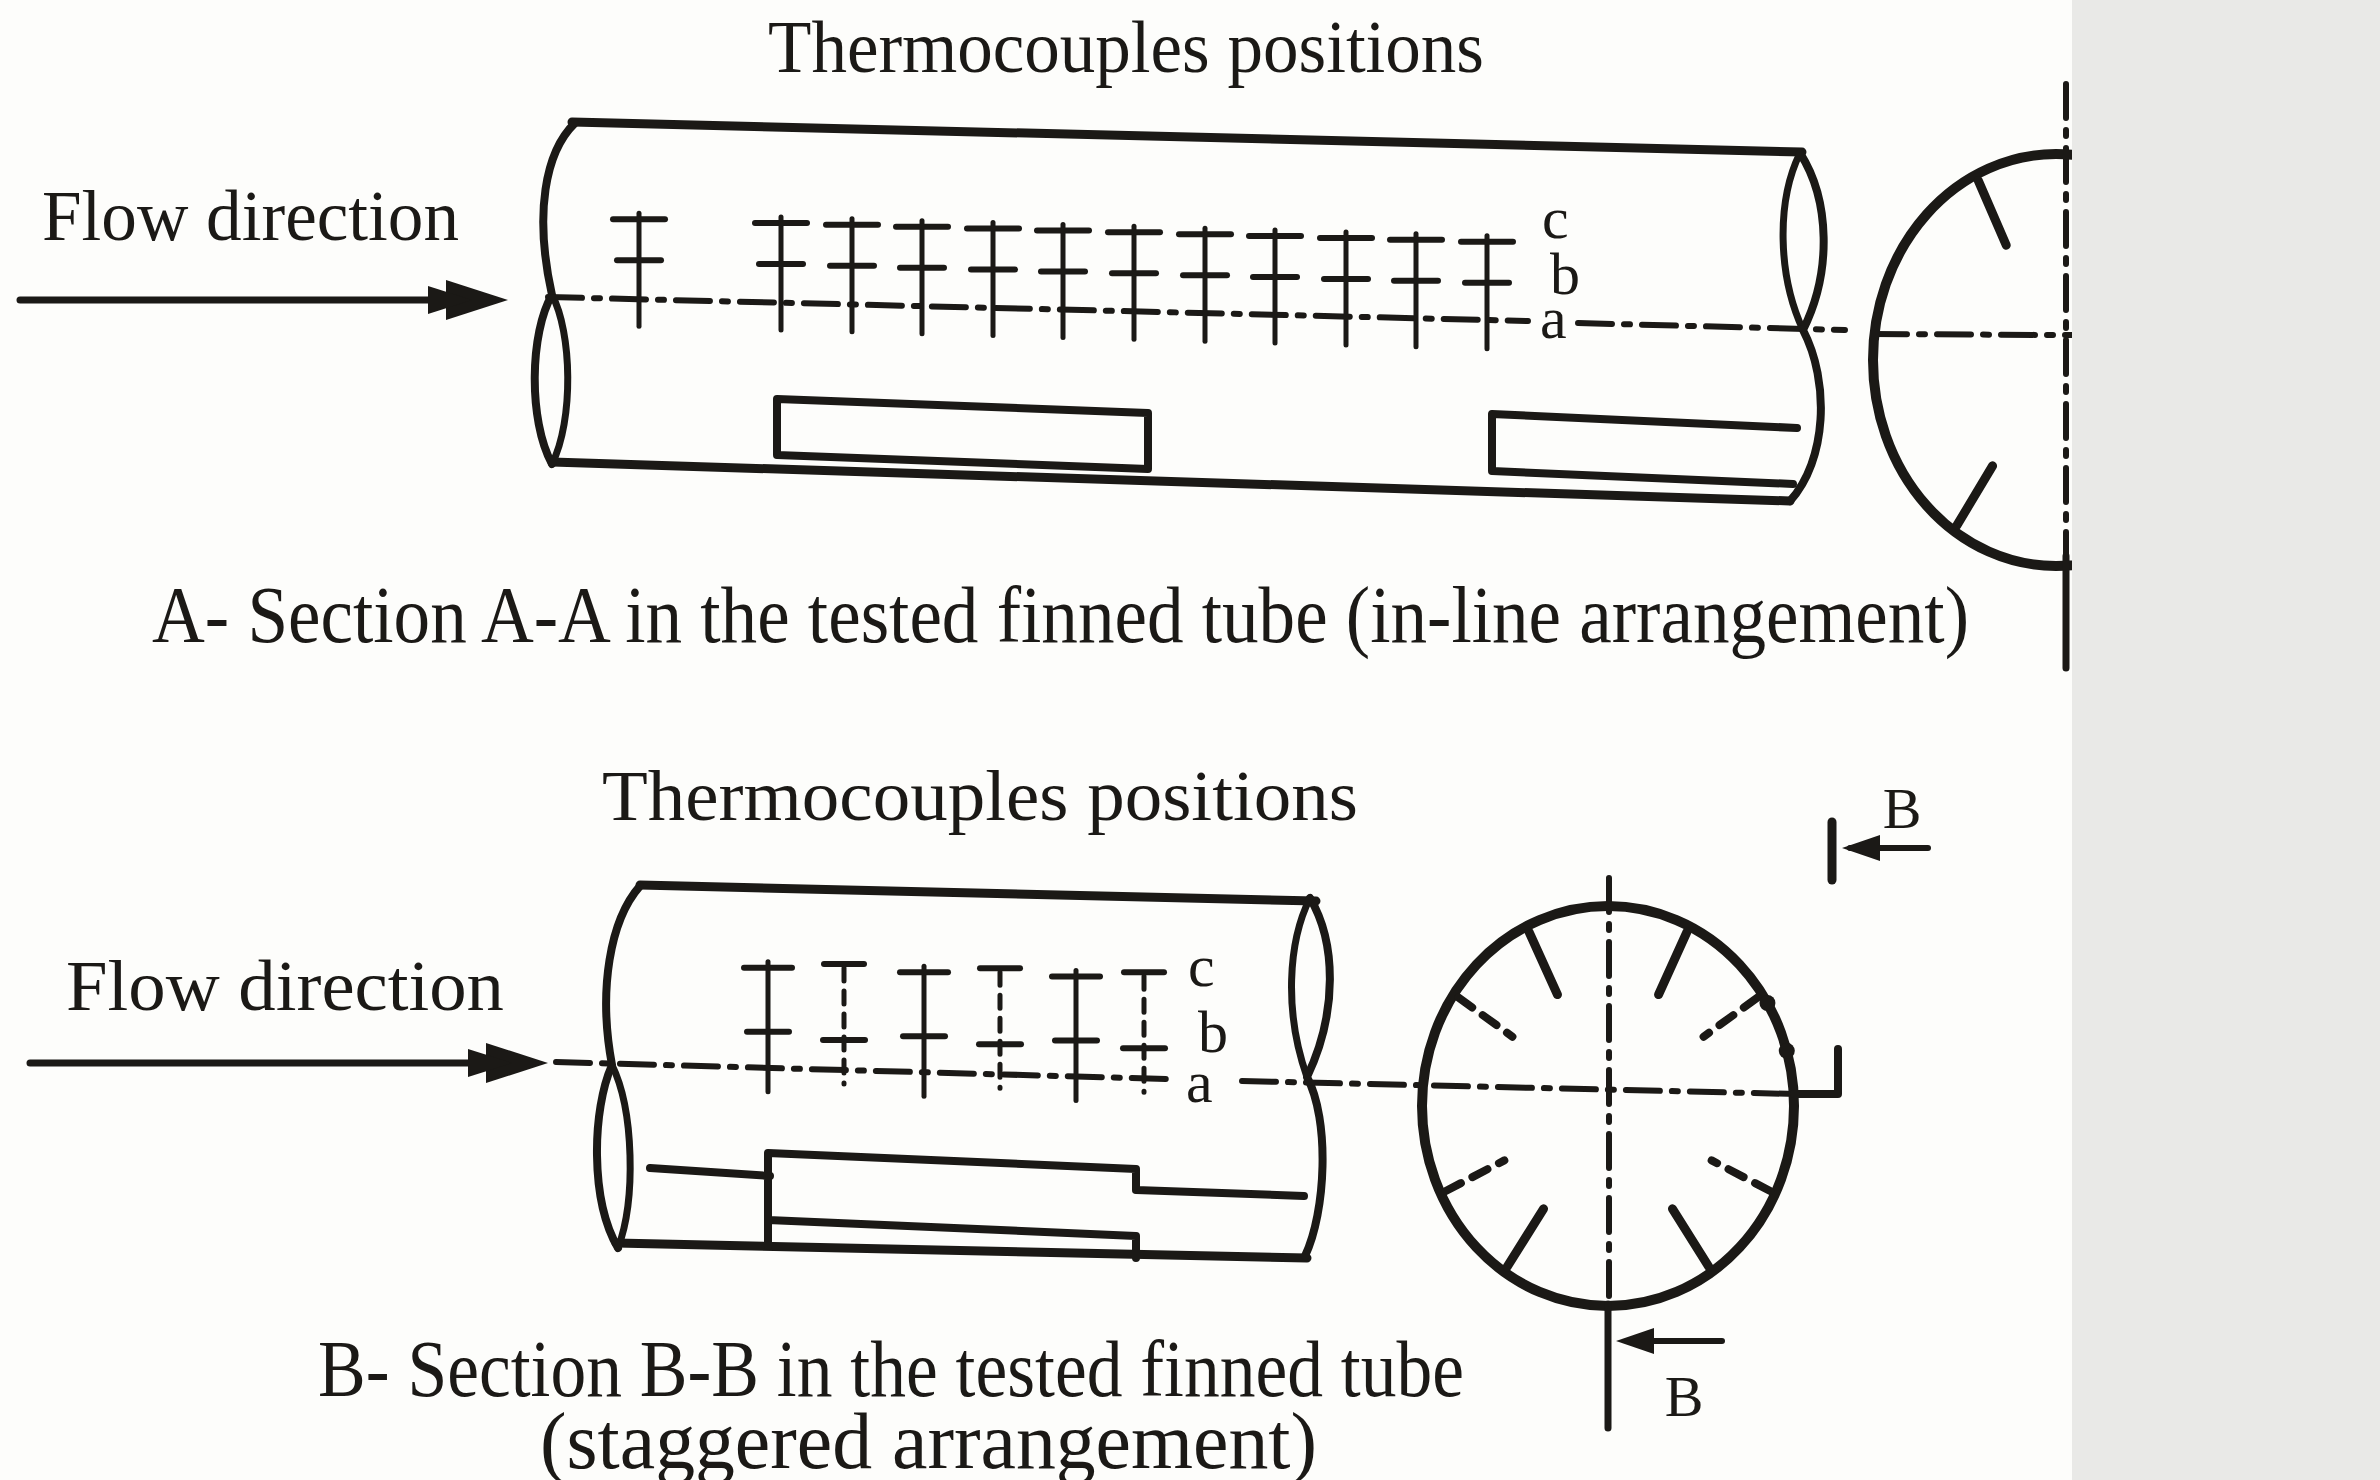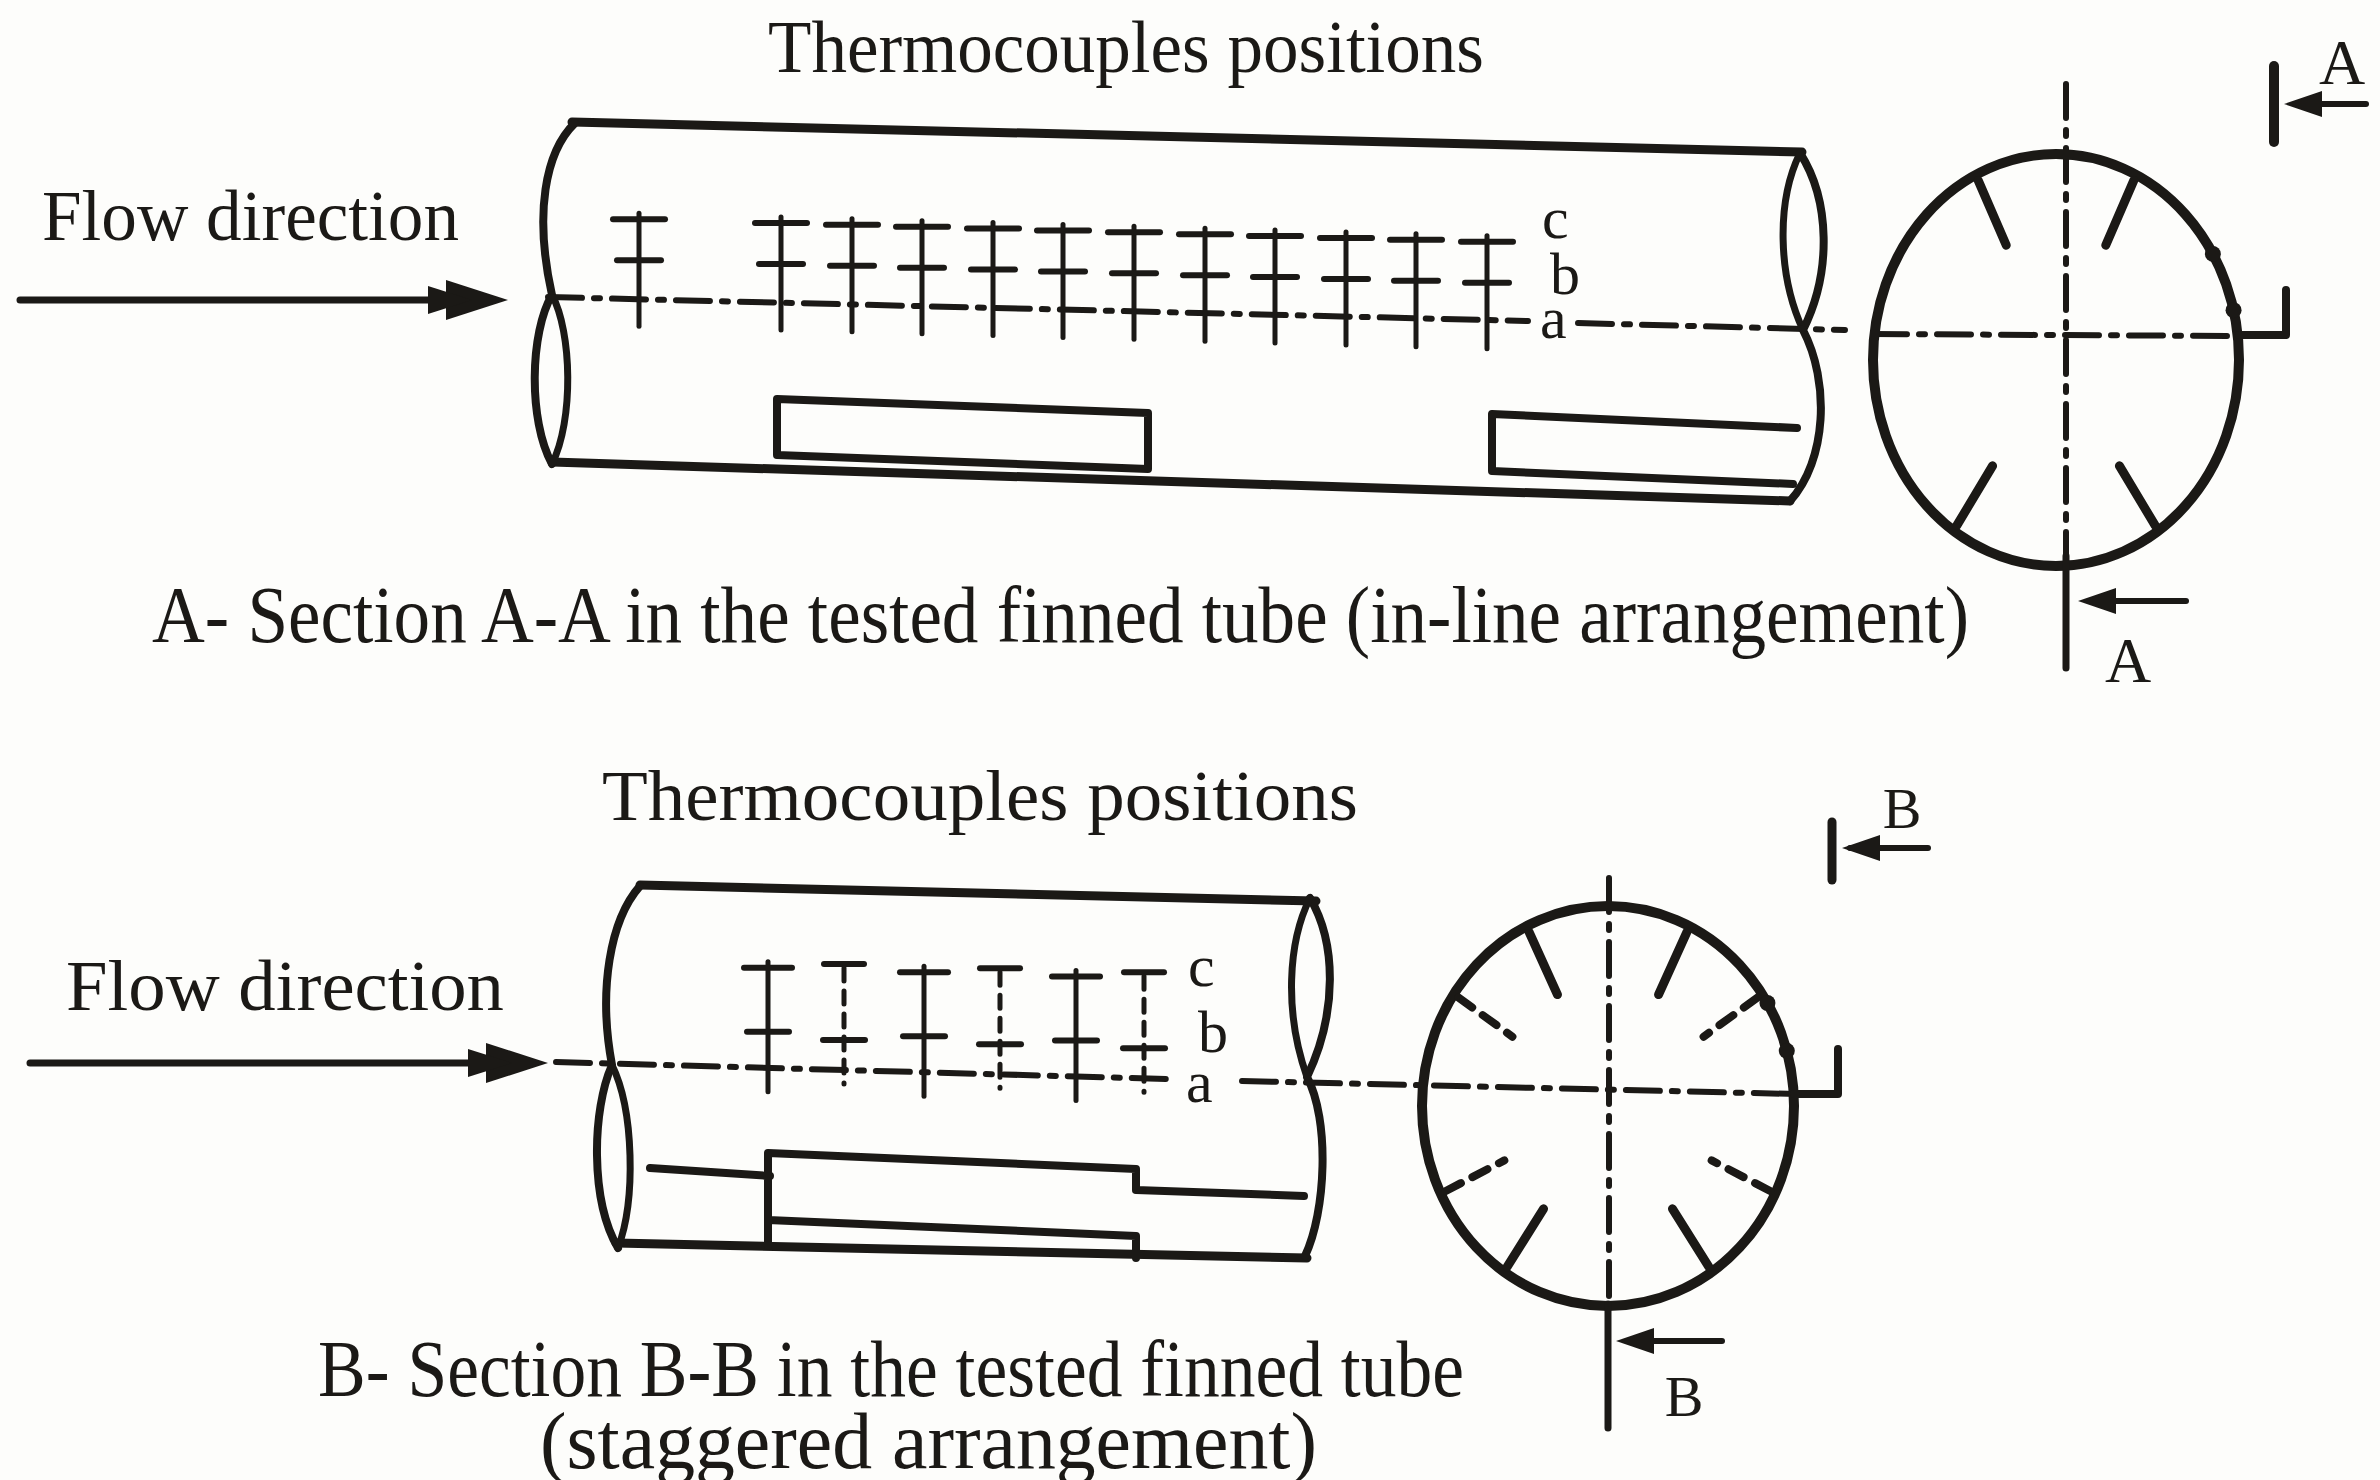--- a/index.html
+++ b/index.html
@@ -1,16 +1,16 @@
 <!DOCTYPE html>
 <html style="--ink: #1b1916; --paper: #fdfdfb;"><head>
 <meta charset="utf-8">
 <style>
   html,body{margin:0;padding:0;background:#e9e9e7;}
-  .page{width:2380px;height:1480px;background:var(--paper,#fdfdfb);position:relative;overflow:hidden;}
+  .page{width:2072px;height:1480px;background:var(--paper,#fdfdfb);position:relative;overflow:hidden;}
   svg{display:block;}
   svg text{font-family:"Liberation Serif","DejaVu Serif",serif;fill:var(--ink,#1b1916);}
   svg line, svg path, svg ellipse{stroke:var(--ink,#1b1916);fill:none;stroke-linecap:round;stroke-linejoin:round;}
   svg .fill{fill:var(--ink,#1b1916);stroke:none;}
   svg .dashdot{stroke-dasharray:34 12 6 12;}
 </style>
 </head>
 <body>
 
 <div class="page">

